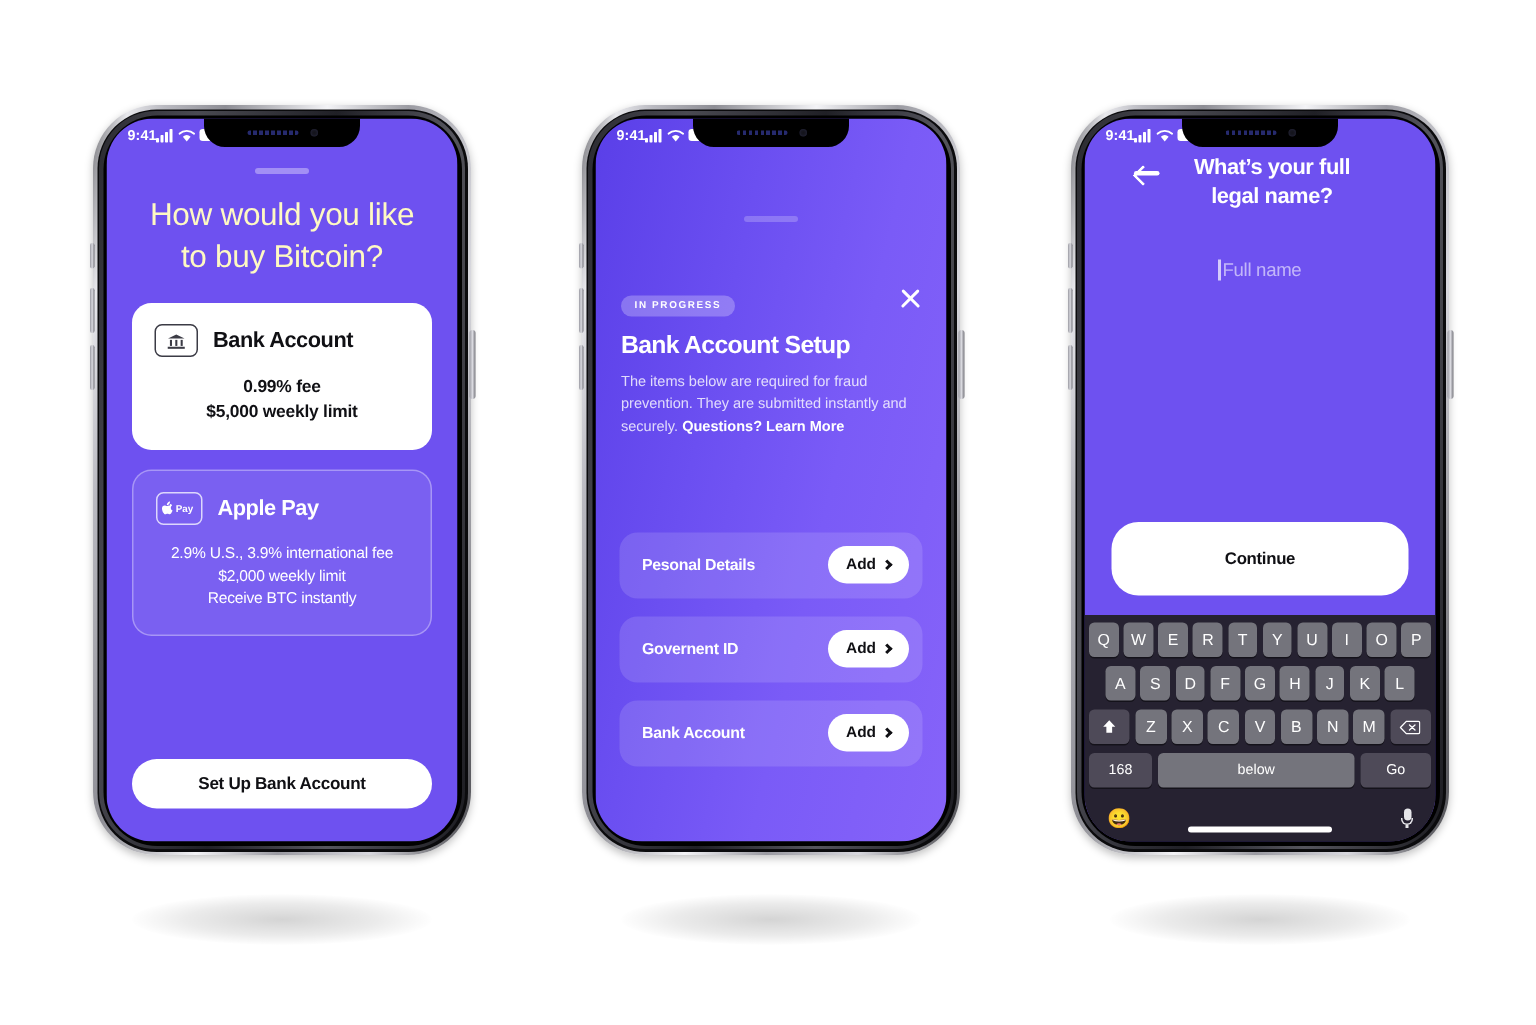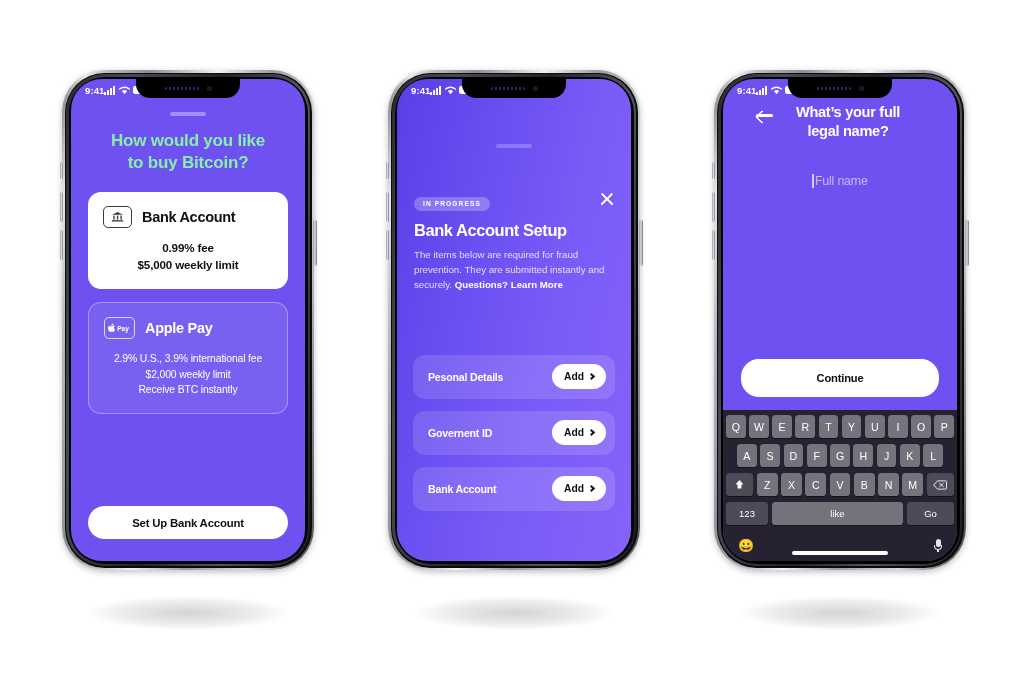--- a/index.html
+++ b/index.html
@@ -61,21 +61,21 @@
   .batt{ width:16px; height:8px; border-radius:2.2px; background:#fff; position:relative;}
   .batt:after{content:""; position:absolute; right:-2.4px; top:2.3px; width:1.6px;height:3.2px;border-radius:0 1px 1px 0;background:#fff;}
 
   
   .btn-side{ position:absolute; background:linear-gradient(90deg,#9a9aa2,#d9d9df,#76767d); border-radius:2px; }
 
   
   .s1{ position:absolute; inset:0; background:#6e51f0; display:flex; flex-direction:column;}
   .grabber{ width:36px;height:4px;border-radius:3px;background:rgba(255,255,255,.36);
     margin:11px auto 0;}
-  .s1 h1{ color:#86efac; text-align:center; font-size:17px; line-height:1.32; font-weight:bold;
+  .s1 h1{ color:#fef9c3; text-align:center; font-size:21px; line-height:1.32; font-weight:normal;
           margin:14px 18px 0; letter-spacing:-.2px;}
   .cards{ padding:0 17px; margin-top:17px; display:flex; flex-direction:column; gap:13px;}
   .card{ border-radius:13px; padding:14px 15px 16px;}
   .card.white{ background:#fff; }
   .card.ghost{ background:rgba(255,255,255,.085); border:1px solid rgba(255,255,255,.34);}
   .card-head{ display:flex; align-items:center; gap:10px; }
   .icon-box{ width:29px;height:22px;border-radius:5px;border:1.4px solid #3b3b45;
     display:flex;align-items:center;justify-content:center; flex:0 0 auto;}
   .card.ghost .icon-box{ border-color:rgba(255,255,255,.75); background:transparent;}
   .card-title{ font-size:14.5px; font-weight:bold; letter-spacing:-.3px;}
@@ -121,21 +121,21 @@
   .s3-top{ position:relative; padding:0 20px; margin-top:24px;margin-left:16px;}
   .back{ position:absolute; left:17px; top:6px; width:17px;height:13px; cursor:pointer;}
   .back:before{content:"";position:absolute;left:0;top:5.4px;width:17px;height:2.3px;background:#fff;border-radius:2px;}
   .back:after{content:"";position:absolute;left:0.5px;top:3.3px;width:8px;height:8px;
      border-left:2.3px solid #fff;border-bottom:2.3px solid #fff;transform:rotate(45deg);border-radius:1px;}
   .s3 h1{ color:#fff; text-align:center; font-size:14.6px; line-height:1.33; font-weight:bold; letter-spacing:-.3px;}
   .field{ margin-top:29px; text-align:center; position:relative; height:18px;}
   .field .caret{ display:inline-block; width:1.6px; height:14px; background:rgba(255,255,255,.7);
      vertical-align:-3px; margin-right:1px;}
   .field .ph{ color:rgba(255,255,255,.58); font-size:12.4px; font-weight:500; letter-spacing:-.2px;}
-  .continue{ margin:0 18px 13px; height:38px; border-radius:18px; background:#fff;
+  .continue{ margin:0 18px 13px; height:49px; border-radius:18px; background:#fff;
      display:flex;align-items:center;justify-content:center;
      color:#101014; font-size:11.2px; font-weight:bold; letter-spacing:-.2px;}
   .kb{ background:#262231; padding:5px 3px 0; }
   .krow{ display:flex; justify-content:center; gap:3.6px; margin-bottom:6px; }
   .key{ background:#74747c; color:#fff; border-radius:3.6px; height:23px;
         display:flex;align-items:center;justify-content:center;
         font-size:10.6px; font-weight:500; box-shadow:0 1px 0 rgba(0,0,0,.45);}
   .k-letter{ width:24.2px; }
   .krow.r2{ padding:0 11px; }
   .k-wide{ width:32px; background:#4e4a58; }
@@ -403,22 +403,22 @@
             <span class="key k-letter">N</span>
             <span class="key k-letter">M</span>
             <span class="key k-wide">
               <svg width="14" height="10" viewBox="0 0 16 11">
                 <path d="M5.2 0.8 H14.4 a1 1 0 0 1 1 1 v7.4 a1 1 0 0 1 -1 1 H5.2 L0.7 5.5 Z" fill="none" stroke="#fff" stroke-width="1"></path>
                 <path d="M7.6 3.6 L11.8 7.4 M11.8 3.6 L7.6 7.4" stroke="#fff" stroke-width="1" stroke-linecap="round"></path>
               </svg>
             </span>
           </div>
           <div class="krow" style="margin-bottom:5px;">
-            <span class="key k-num">123</span>
-            <span class="key k-space">like</span>
+            <span class="key k-num">168</span>
+            <span class="key k-space">below</span>
             <span class="key k-go">Go</span>
           </div>
           <div class="kbbottom">
             <span class="emoji">😀</span>
             <span class="mic">
               <span class="cap"></span>
                 <span class="arc"></span>
                 <span class="stem"></span>
             </span>
             <span class="homebar"></span>

